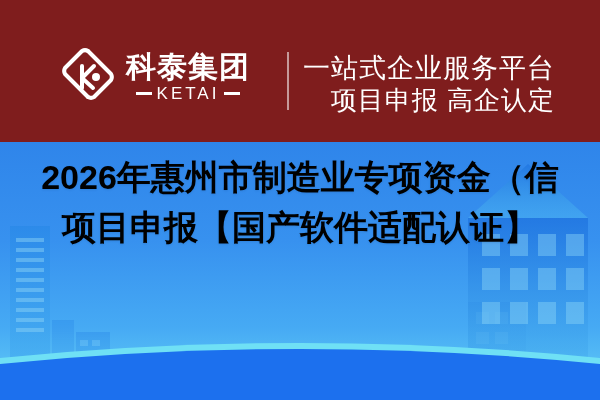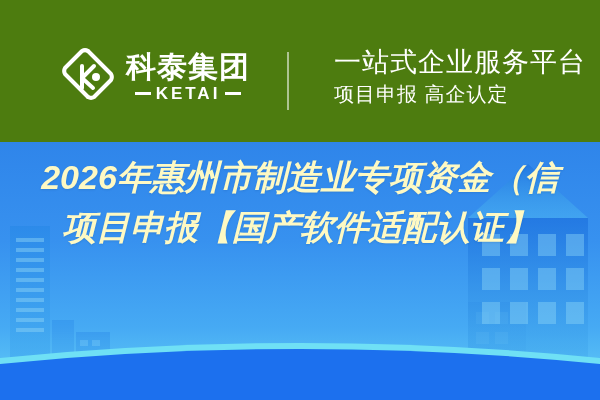--- a/index.html
+++ b/index.html
@@ -9,77 +9,76 @@
     overflow:hidden;background:#2a82e8;
   }
   #banner{
     position:relative;width:600px;height:400px;overflow:hidden;
     background:#2a82e8;
   }
 
   
   .header-band{
     position:absolute;left:0;top:0;width:600px;height:142px;
-    background:#4d7c0f;z-index:6;
+    background:#7f1d1d;z-index:6;
   }
   .logo-lockup{
     position:absolute;left:60px;top:46px;
     display:flex;align-items:center;gap:10px;
   }
   .kp-mark{width:56px;height:62px;flex:0 0 auto;}
   .wordmark{display:flex;flex-direction:column;align-items:center;gap:1px;}
   .wordmark-cn{
     font-size:30px;line-height:30px;font-weight:bold;color:#ffffff;
     letter-spacing:1px;white-space:nowrap;
   }
   .wordmark-en-row{
     display:flex;align-items:center;gap:5px;width:100%;
     justify-content:center;margin-top:2px;
   }
   .wm-dash{display:block;width:16px;height:3px;background:#fff;}
   .wordmark-en{
-    font-size:17px;line-height:17px;font-weight:bold;color:#ffffff;
+    font-size:17px;line-height:17px;font-weight:normal;color:#ffffff;
     letter-spacing:3px;white-space:nowrap;
   }
 
   .divider{
     position:absolute;left:287px;top:52px;width:2px;height:58px;
     background:rgba(255,255,255,.55);
   }
-  .tagline{position:absolute;left:303px;top:46px;margin-left:31px;}
+  .tagline{position:absolute;left:303px;top:52px;}
   .tagline-main{
     font-size:27px;line-height:32px;color:#ffffff;white-space:nowrap;
     letter-spacing:1px;
   }
   .tagline-sub{
-    font-size:20px;line-height:24px;color:#ffffff;white-space:nowrap;
-    letter-spacing:1px;margin-top:4px;
+    font-size:26px;line-height:24px;color:#ffffff;white-space:nowrap;
+    letter-spacing:1px;margin-top:4px;text-align:right;
   }
 
   
   .body-band{
     position:absolute;left:0;top:142px;width:600px;height:258px;
     background:linear-gradient(180deg,#2f85ea 0%,#3791ef 38%,#46aaf4 72%,#63cdf6 96%);
     z-index:1;
   }
 
   
   .skyline{position:absolute;left:0;top:142px;width:600px;height:258px;z-index:2;}
 
   
   .arc-wrap{position:absolute;left:0;top:300px;width:600px;height:100px;z-index:4;}
 
   
   .title{
     position:absolute;left:0;top:152px;width:600px;z-index:5;
     text-align:center;
-    color:#fef9c3;font-weight:bold;
+    color:#000000;font-weight:bold;
     font-size:34px;line-height:50px;letter-spacing:0px;
     text-shadow:0 1px 2px rgba(20,70,140,.18);
-    font-style:italic;
   }
   .title-line{display:block;white-space:nowrap;}
 </style>
 </head>
 <body>
 
 <div id="banner">
 
   <div class="body-band"></div>
 

